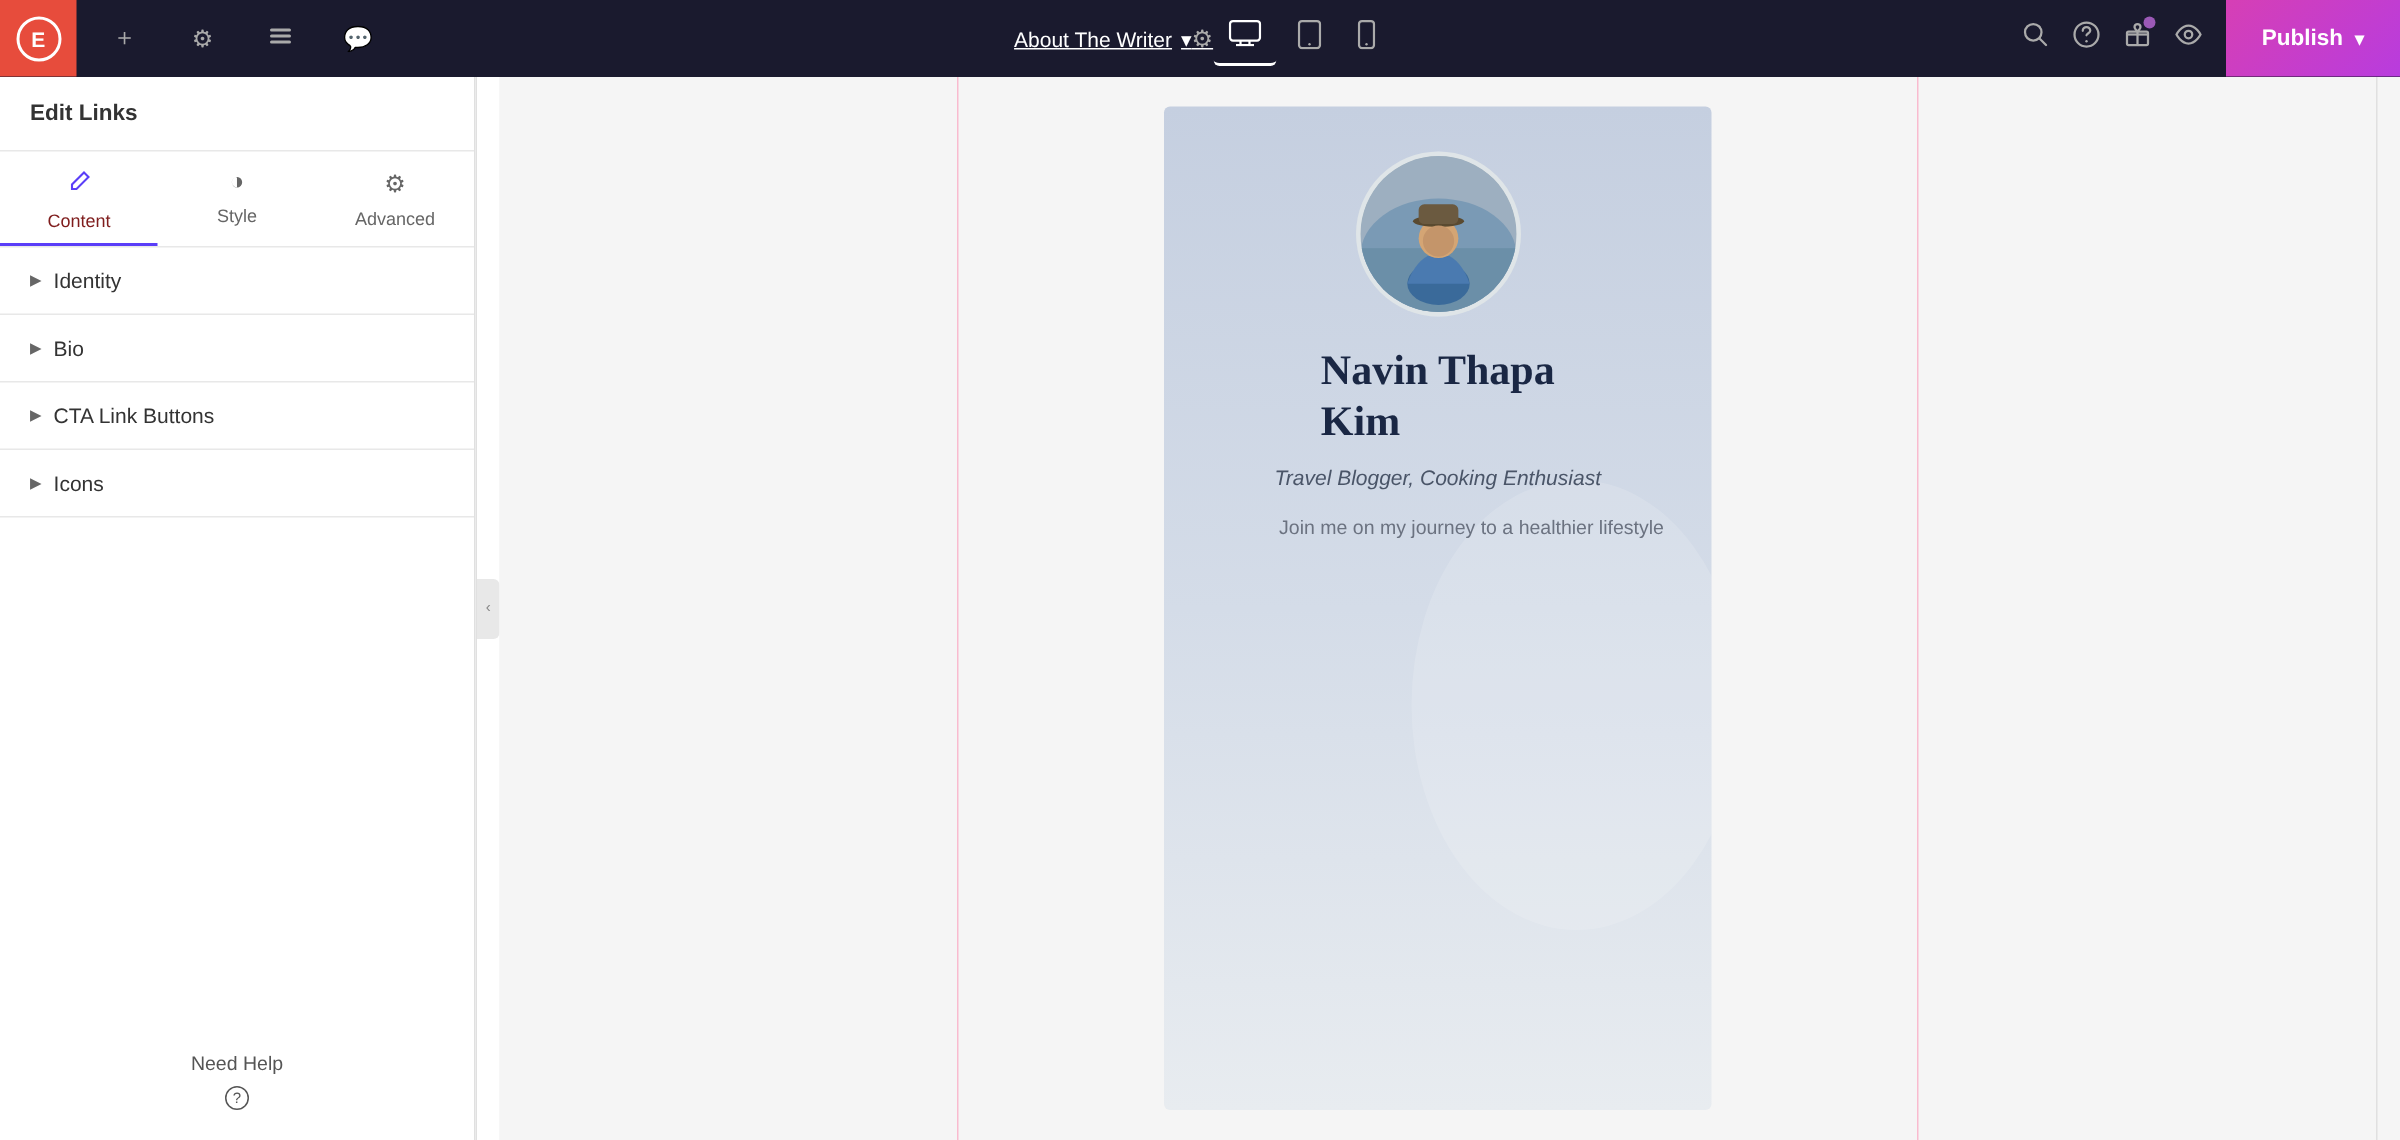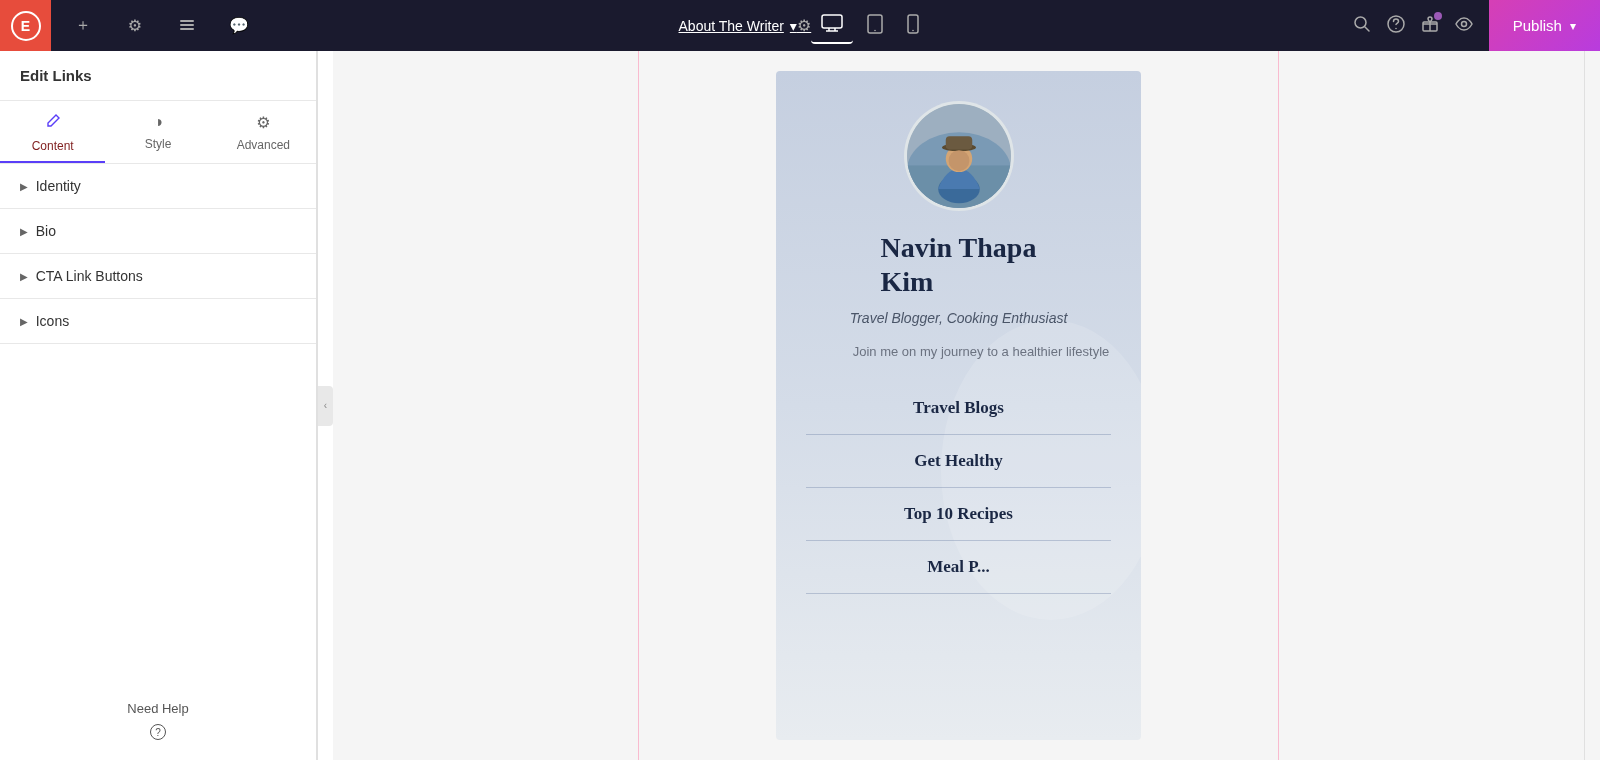--- a/index.html
+++ b/index.html
@@ -123,21 +123,21 @@
       background: #9b59b6;
       border-radius: 50%;
     }
     .publish-btn {
       background: linear-gradient(135deg, #d63fb5, #b83cde);
       border: none;
       color: white;
       padding: 0 24px;
       height: 51px;
       font-size: 15px;
-      font-weight: 400;
+      font-weight: 700;
       cursor: pointer;
       display: flex;
       align-items: center;
       gap: 8px;
     }
     .publish-btn .chevron {
       font-size: 12px;
     }
 
     
@@ -594,24 +594,18 @@
 
         <div class="writer-name">
           <span>Navin Thapa</span><br>
           <span>Kim</span>
         </div>
 
         <div class="writer-tagline">Travel Blogger, Cooking Enthusiast</div>
 
         <div class="writer-bio">Join me on my journey to a healthier lifestyle</div>
 
-        <div class="cta-buttons">
-          <button class="cta-btn">Travel Blogs</button>
-          <button class="cta-btn">Get Healthy</button>
-          <button class="cta-btn">Top 10 Recipes</button>
-          <button class="cta-btn">Meal P...</button>
-        </div>
       </div>
     </div>
   </div>
 
   <div class="right-panel"></div>
 </div>
 
 </body></html>

